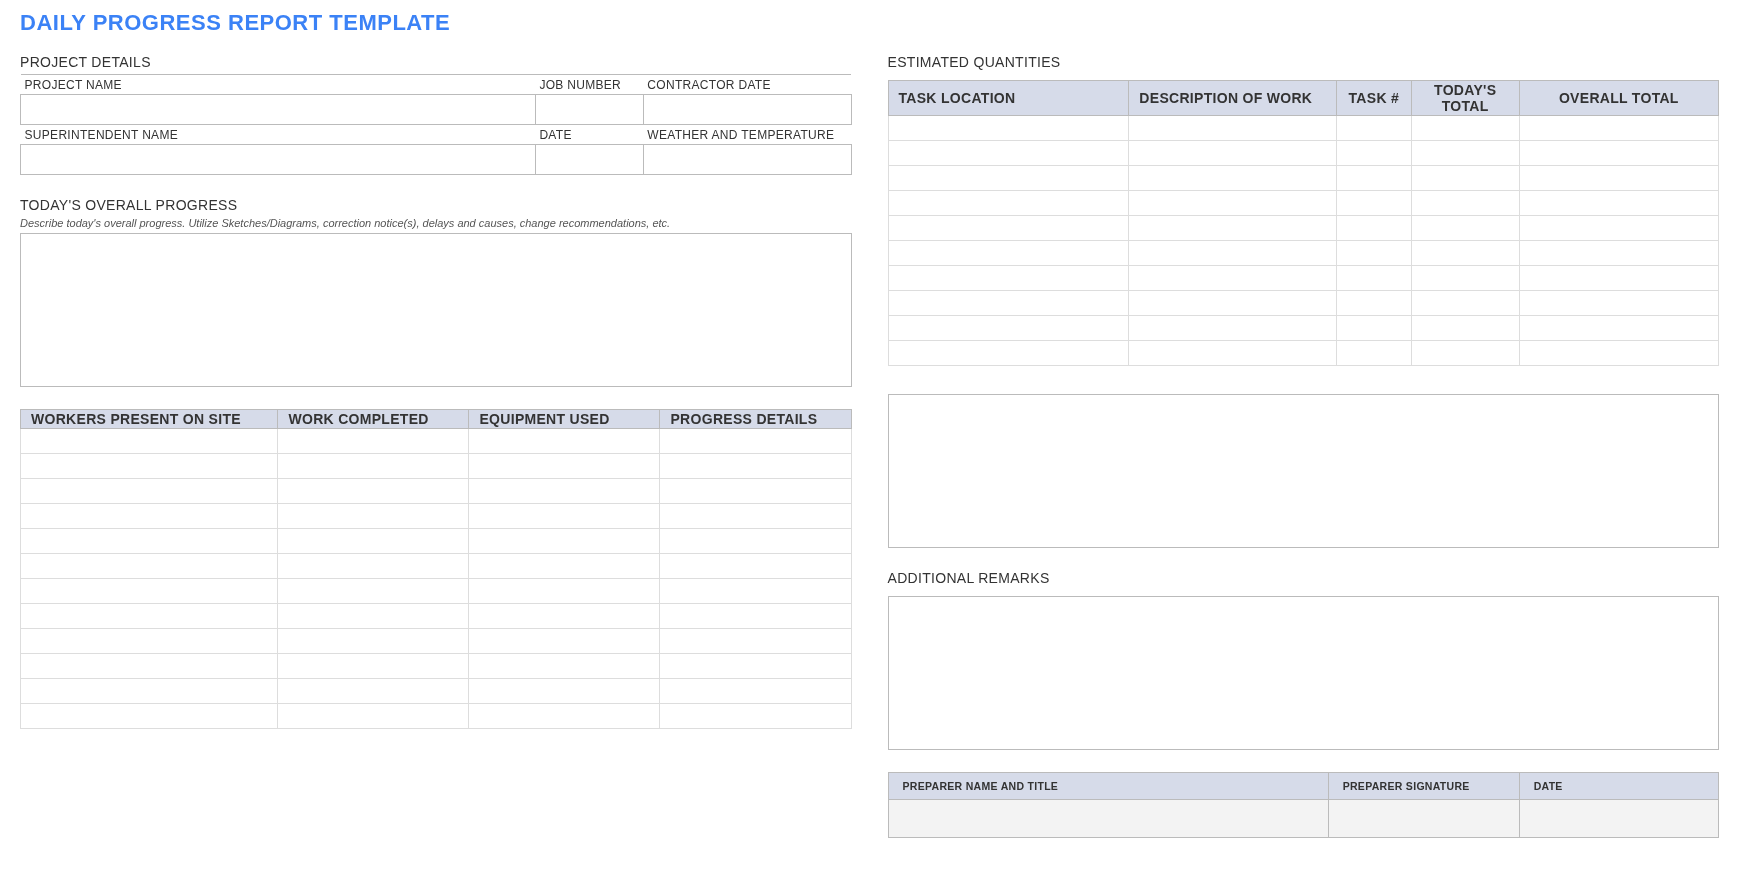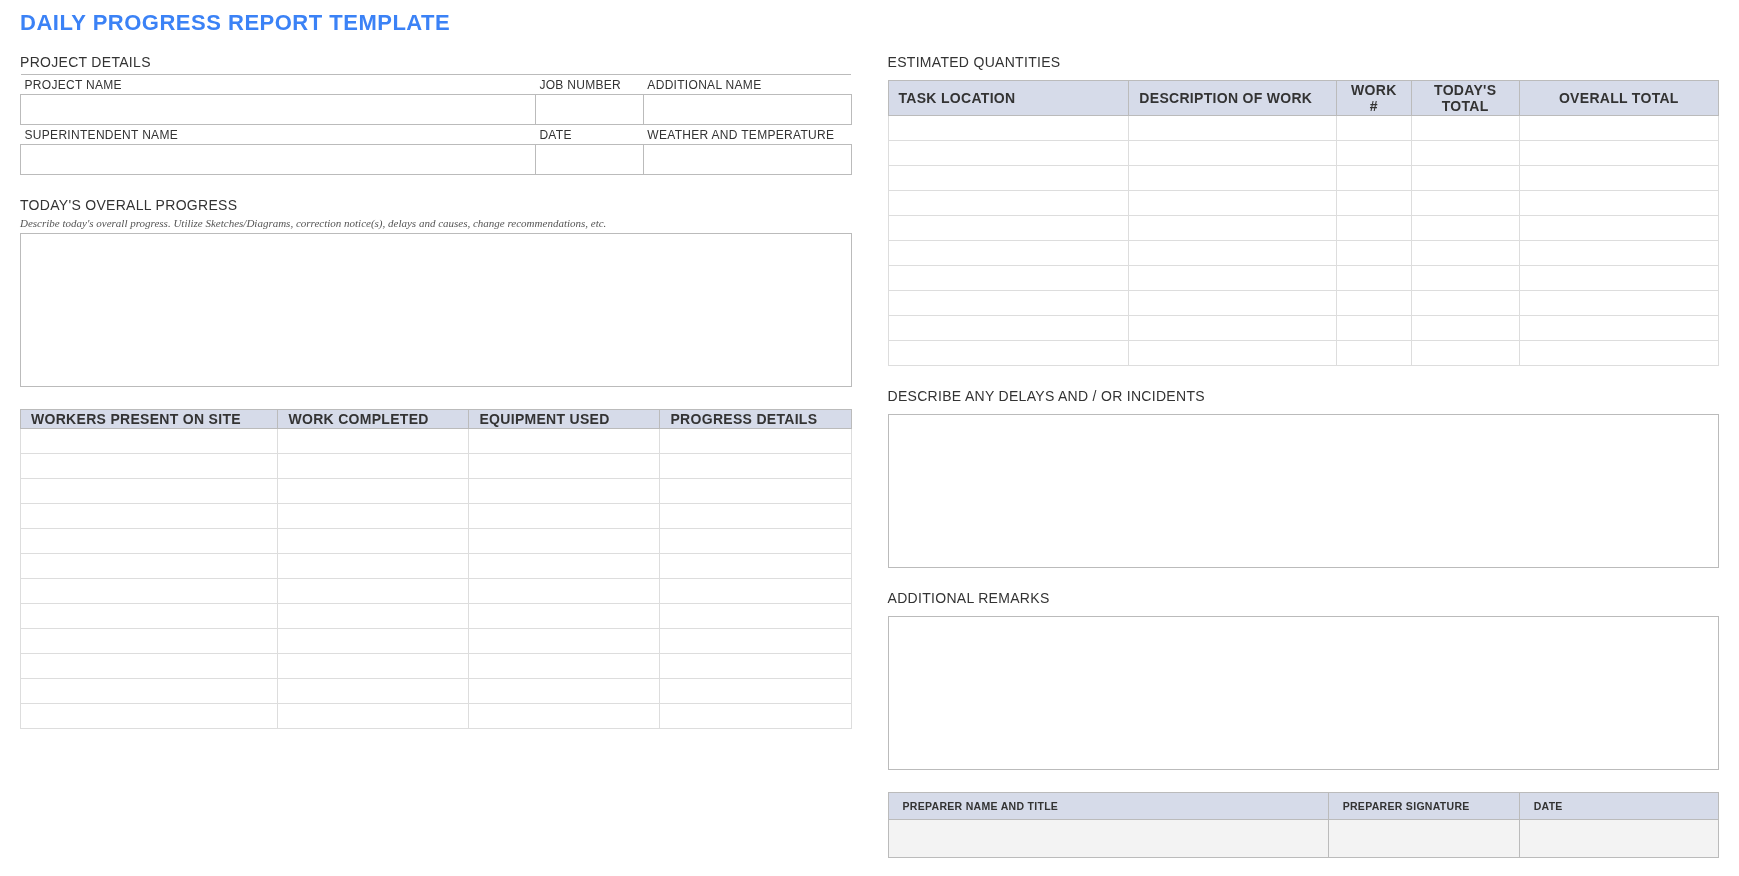--- a/index.html
+++ b/index.html
@@ -28,21 +28,20 @@
     font-weight: normal;
     color: #333;
     margin-bottom: 4px;
     letter-spacing: 0.3px;
   }
   .hint {
     font-size: 11px;
     font-style: italic;
     color: #555;
     margin-bottom: 4px;
-    font-family: Liberation Serif, serif;
   }
   table {
     width: 100%;
     border-collapse: collapse;
     margin-bottom: 22px;
   }
   table.details th {
     text-align: left;
     font-size: 12px;
     font-weight: normal;
@@ -113,21 +112,21 @@
     <table class="details">
       <colgroup>
           <col style="width:62%">
           <col style="width:13%">
           <col style="width:25%">
         </colgroup>
       <tbody>
           <tr>
         <th>PROJECT NAME</th>
         <th>JOB NUMBER</th>
-        <th>ADDITIONAL NAME</th>
+        <th>CONTRACTOR DATE</th>
       </tr>
       <tr>
         <td></td>
         <td></td>
         <td></td>
       </tr>
       <tr>
         <th>SUPERINTENDENT NAME</th>
         <th>DATE</th>
         <th>WEATHER AND TEMPERATURE</th>
@@ -246,21 +245,21 @@
           <col style="width:29%">
           <col style="width:25%">
           <col style="width:9%">
           <col style="width:13%">
           <col style="width:24%">
         </colgroup>
       <thead>
         <tr>
           <th>TASK LOCATION</th>
           <th>DESCRIPTION OF WORK</th>
-          <th style="text-align:center">WORK #</th>
+          <th style="text-align:center">TASK #</th>
           <th style="text-align:center">TODAY'S TOTAL</th>
           <th style="text-align:center">OVERALL TOTAL</th>
         </tr>
       </thead>
       <tbody id="est-rows">
           <tr>
             <td></td>
             <td></td>
             <td></td>
             <td></td>
@@ -325,21 +324,20 @@
           <tr>
             <td></td>
             <td></td>
             <td></td>
             <td></td>
             <td></td>
           </tr>
         </tbody>
     </table>
 
-    <h2>DESCRIBE ANY DELAYS AND / OR INCIDENTS</h2>
     <div class="spacer-sm"></div>
     <div class="bigbox"></div>
 
     <h2>ADDITIONAL REMARKS</h2>
     <div class="spacer-sm"></div>
     <div class="bigbox"></div>
 
     <table class="signoff">
       <colgroup>
           <col style="width:53%">

